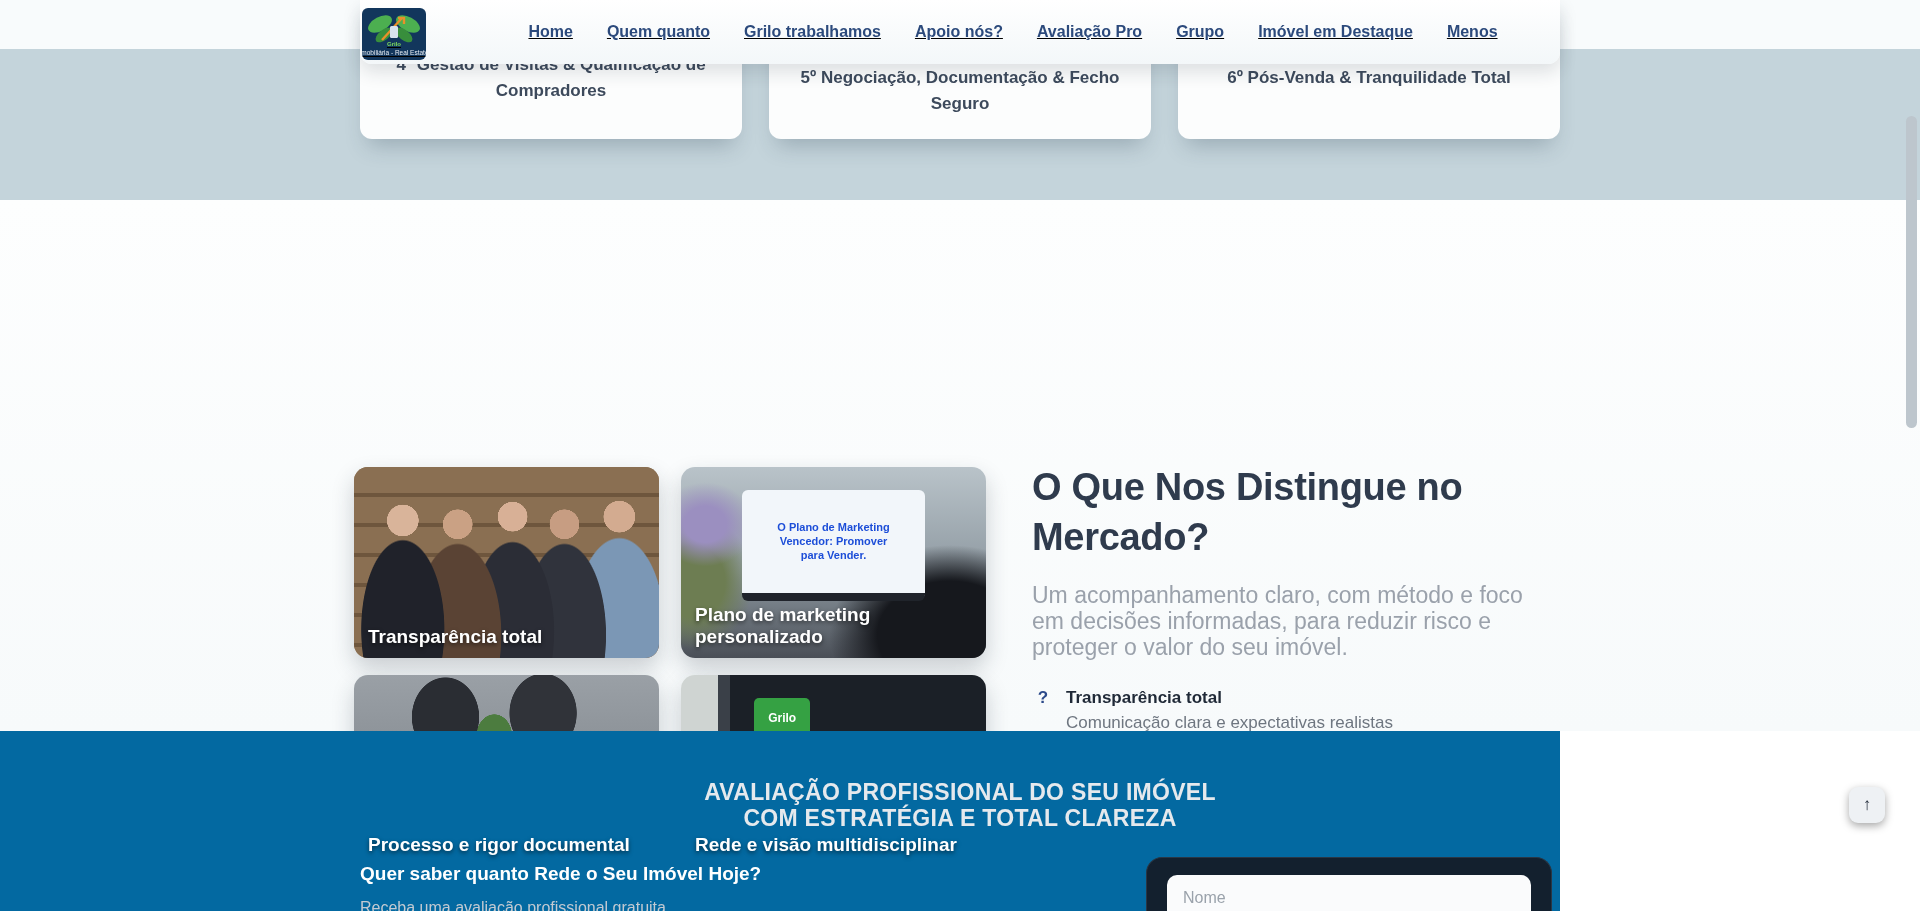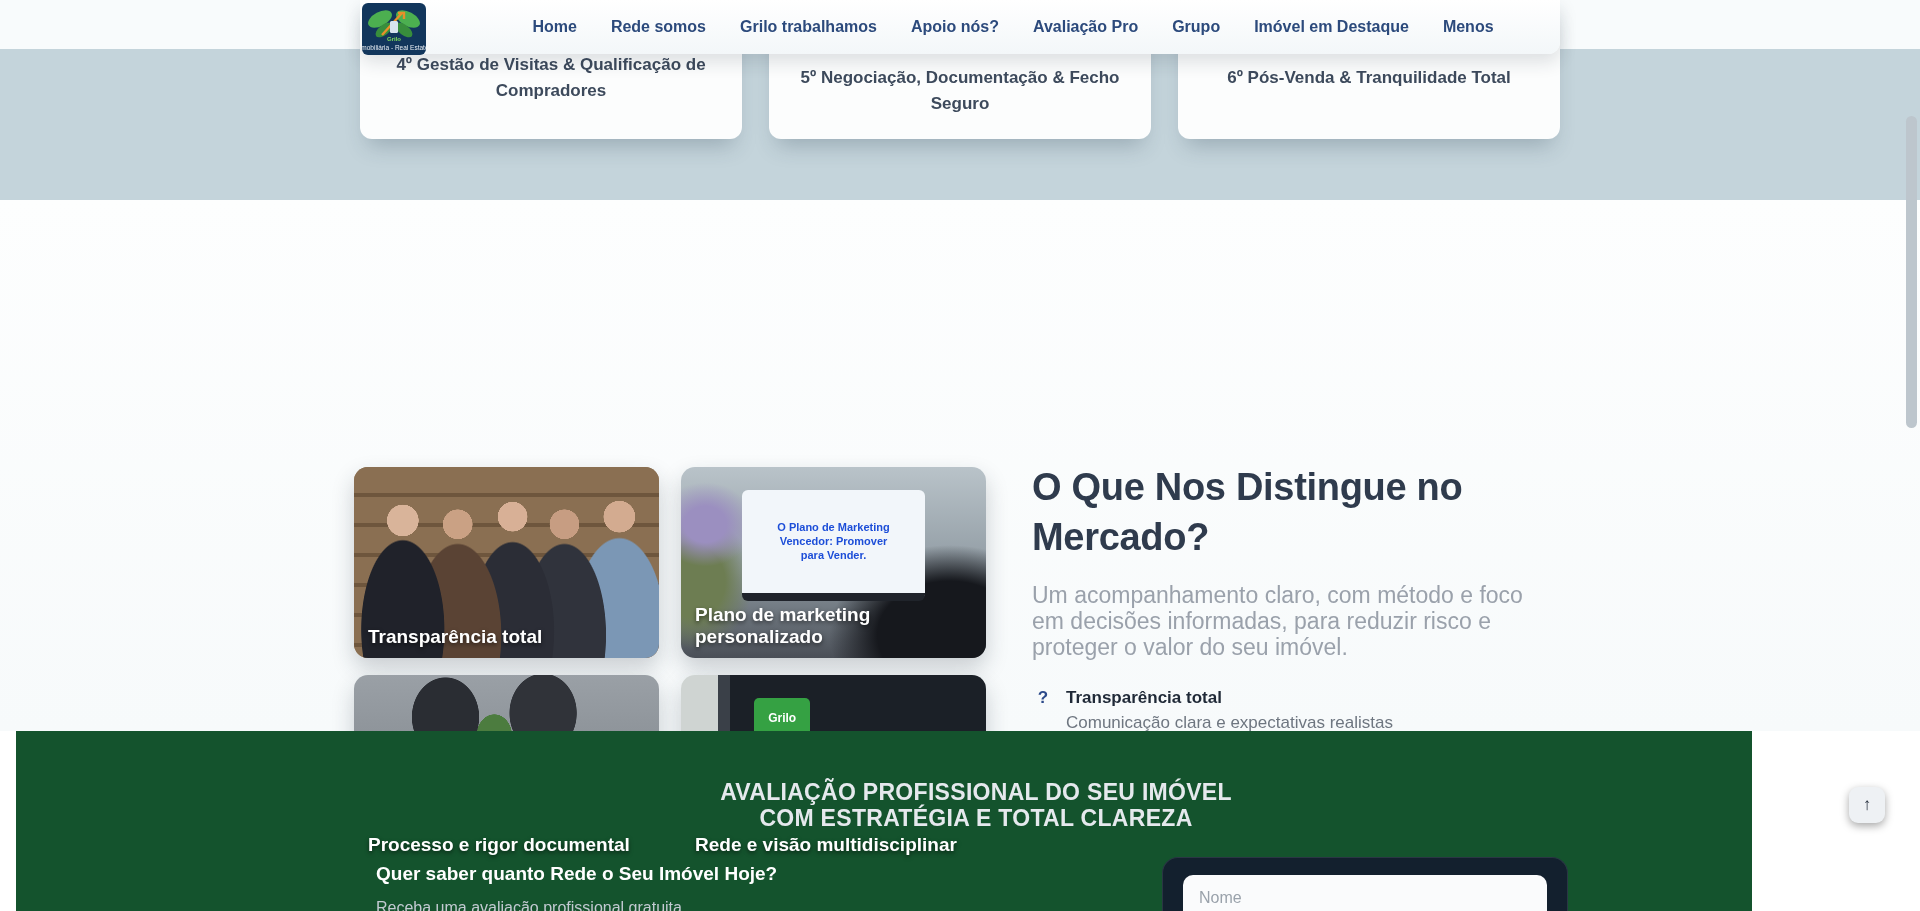--- a/index.html
+++ b/index.html
@@ -3,23 +3,23 @@
 <meta charset="utf-8">
 <style>
   * { margin:0; padding:0; box-sizing:border-box; }
   html,body { width:1920px; height:911px; overflow:hidden; font-family:"Liberation Sans", sans-serif; background:#fff; }
   .page { position:relative; width:1920px; height:911px; overflow:hidden; }
 
   
   .sec-steps { position:absolute; left:0; top:0; width:1920px; height:200px;
     background:linear-gradient(180deg,#f8fbfc 0px,#f8fbfc 49px,#c4d4db 49px,#c4d4db 200px); }
 
-  .navbar { position:absolute; left:360px; top:0; width:1200px; height:54px; z-index:30;
+  .navbar { position:absolute; left:360px; top:0; width:1200px; height:64px; z-index:30;
     background:linear-gradient(180deg,#ffffff,#f3f7f9); border-radius:0 0 12px 12px;
-    box-shadow:0 8px 18px rgba(30,45,60,.14); display:flex; align-items:center; }
+    box-shadow:0 8px 18px rgba(30,45,60,.14); display:flex; align-items:center;text-decoration:underline; }
   .logo { width:64px; height:52px; margin-left:2px; margin-top:4px; border-radius:6px; background:#12365c;
     position:relative; display:flex; flex-direction:column; align-items:center; justify-content:flex-end; overflow:hidden; flex:0 0 auto; }
   .logo .wings { position:absolute; top:4px; left:0; width:64px; height:34px; }
   .logo .brand { font-size:6px; color:#7ddc5a; font-weight:bold; line-height:7px; }
   .logo .tagline { font-size:6.5px; color:#e8eef4; line-height:9px; margin-bottom:3px; white-space:nowrap; }
   .nav-links { display:flex; gap:34px; margin:0 auto; padding-left:40px; }
   .nav-links a { text-decoration:none; color:#2c4a7c; font-weight:bold; font-size:16px; white-space:nowrap; }
 
   .steps-row { position:absolute; left:360px; top:0; width:1200px; height:139px; z-index:10; }
   .step-card { position:absolute; top:0; height:139px; width:382px; background:#fcfdfd; border-radius:12px;
@@ -89,21 +89,21 @@
   .dist { position:absolute; left:1032px; top:262px; width:520px; }
   .dist h2 { color:#2f3b4d; font-size:38px; line-height:50px; font-weight:bold; letter-spacing:-.3px; }
   .dist .sub { margin-top:20px; color:#9aa1ab; font-size:23px; line-height:26px; width:520px; }
   .features { margin-top:26px; }
   .feature { display:flex; gap:12px; margin-bottom:14px; }
   .feat-icon { flex:0 0 22px; color:#2c4a8a; font-weight:bold; font-size:17px; line-height:24px; text-align:center; }
   .feature .ft { color:#1f2937; font-weight:bold; font-size:17px; line-height:24px; }
   .feature .fd { color:#6e7680; font-size:17px; line-height:26px; }
 
   
-  .sec-dark { position:absolute; left:16px; top:731px; width:1736px; height:180px; background:#14532d; }
+  .sec-dark { position:absolute; left:0; top:731px; width:1560px; height:180px; background:#0369a1; }
   .val-heading { position:absolute; left:0; top:48px; width:1920px; text-align:center; color:#e5e9ed;
     font-weight:bold; font-size:23px; line-height:26px; letter-spacing:.3px; }
   .val-q { position:absolute; left:360px; top:132px; color:#ffffff; font-weight:bold; font-size:19px; }
   .val-sub { position:absolute; left:360px; top:168px; color:#c3cad2; font-size:16px; }
   .form-card { position:absolute; left:1146px; top:126px; width:406px; height:80px; background:#13202e;
     border:1px solid #2a3644; border-bottom:none; border-radius:16px 16px 0 0; padding:17px 20px 0 20px; }
   .form-card input { width:100%; height:60px; border:none; border-radius:10px; background:#fafbfc;
     font-size:16px; padding:0 16px 14px 16px; color:#333; outline:none; font-family:"Liberation Sans",sans-serif; }
   .form-card input::placeholder { color:#9aa2ab; }
 
@@ -133,21 +133,21 @@
           <ellipse cx="22" cy="23" rx="10" ry="5" fill="#388e3c" transform="rotate(-38 22 23)"></ellipse>
           <ellipse cx="42" cy="23" rx="10" ry="5" fill="#388e3c" transform="rotate(38 42 23)"></ellipse>
           <path d="M20 28 L40 6 M36 6 h6 v6" stroke="#e8902a" stroke-width="2.4" fill="none"></path>
           <rect x="28" y="14" width="8" height="12" rx="1.5" fill="#d7e3ee"></rect>
         </svg>
         <span class="brand">Grilo</span>
         <span class="tagline">Imobiliária - Real Estate</span>
       </div>
       <nav class="nav-links">
         <a href="#">Home</a>
-        <a href="#">Rede somos</a>
+        <a href="#">Quem quanto</a>
         <a href="#">Grilo trabalhamos</a>
         <a href="#">Apoio nós?</a>
         <a href="#">Avaliação Pro</a>
         <a href="#">Grupo</a>
         <a href="#">Imóvel em Destaque</a>
         <a href="#">Menos</a>
       </nav>
     </div>
   </div>
 

